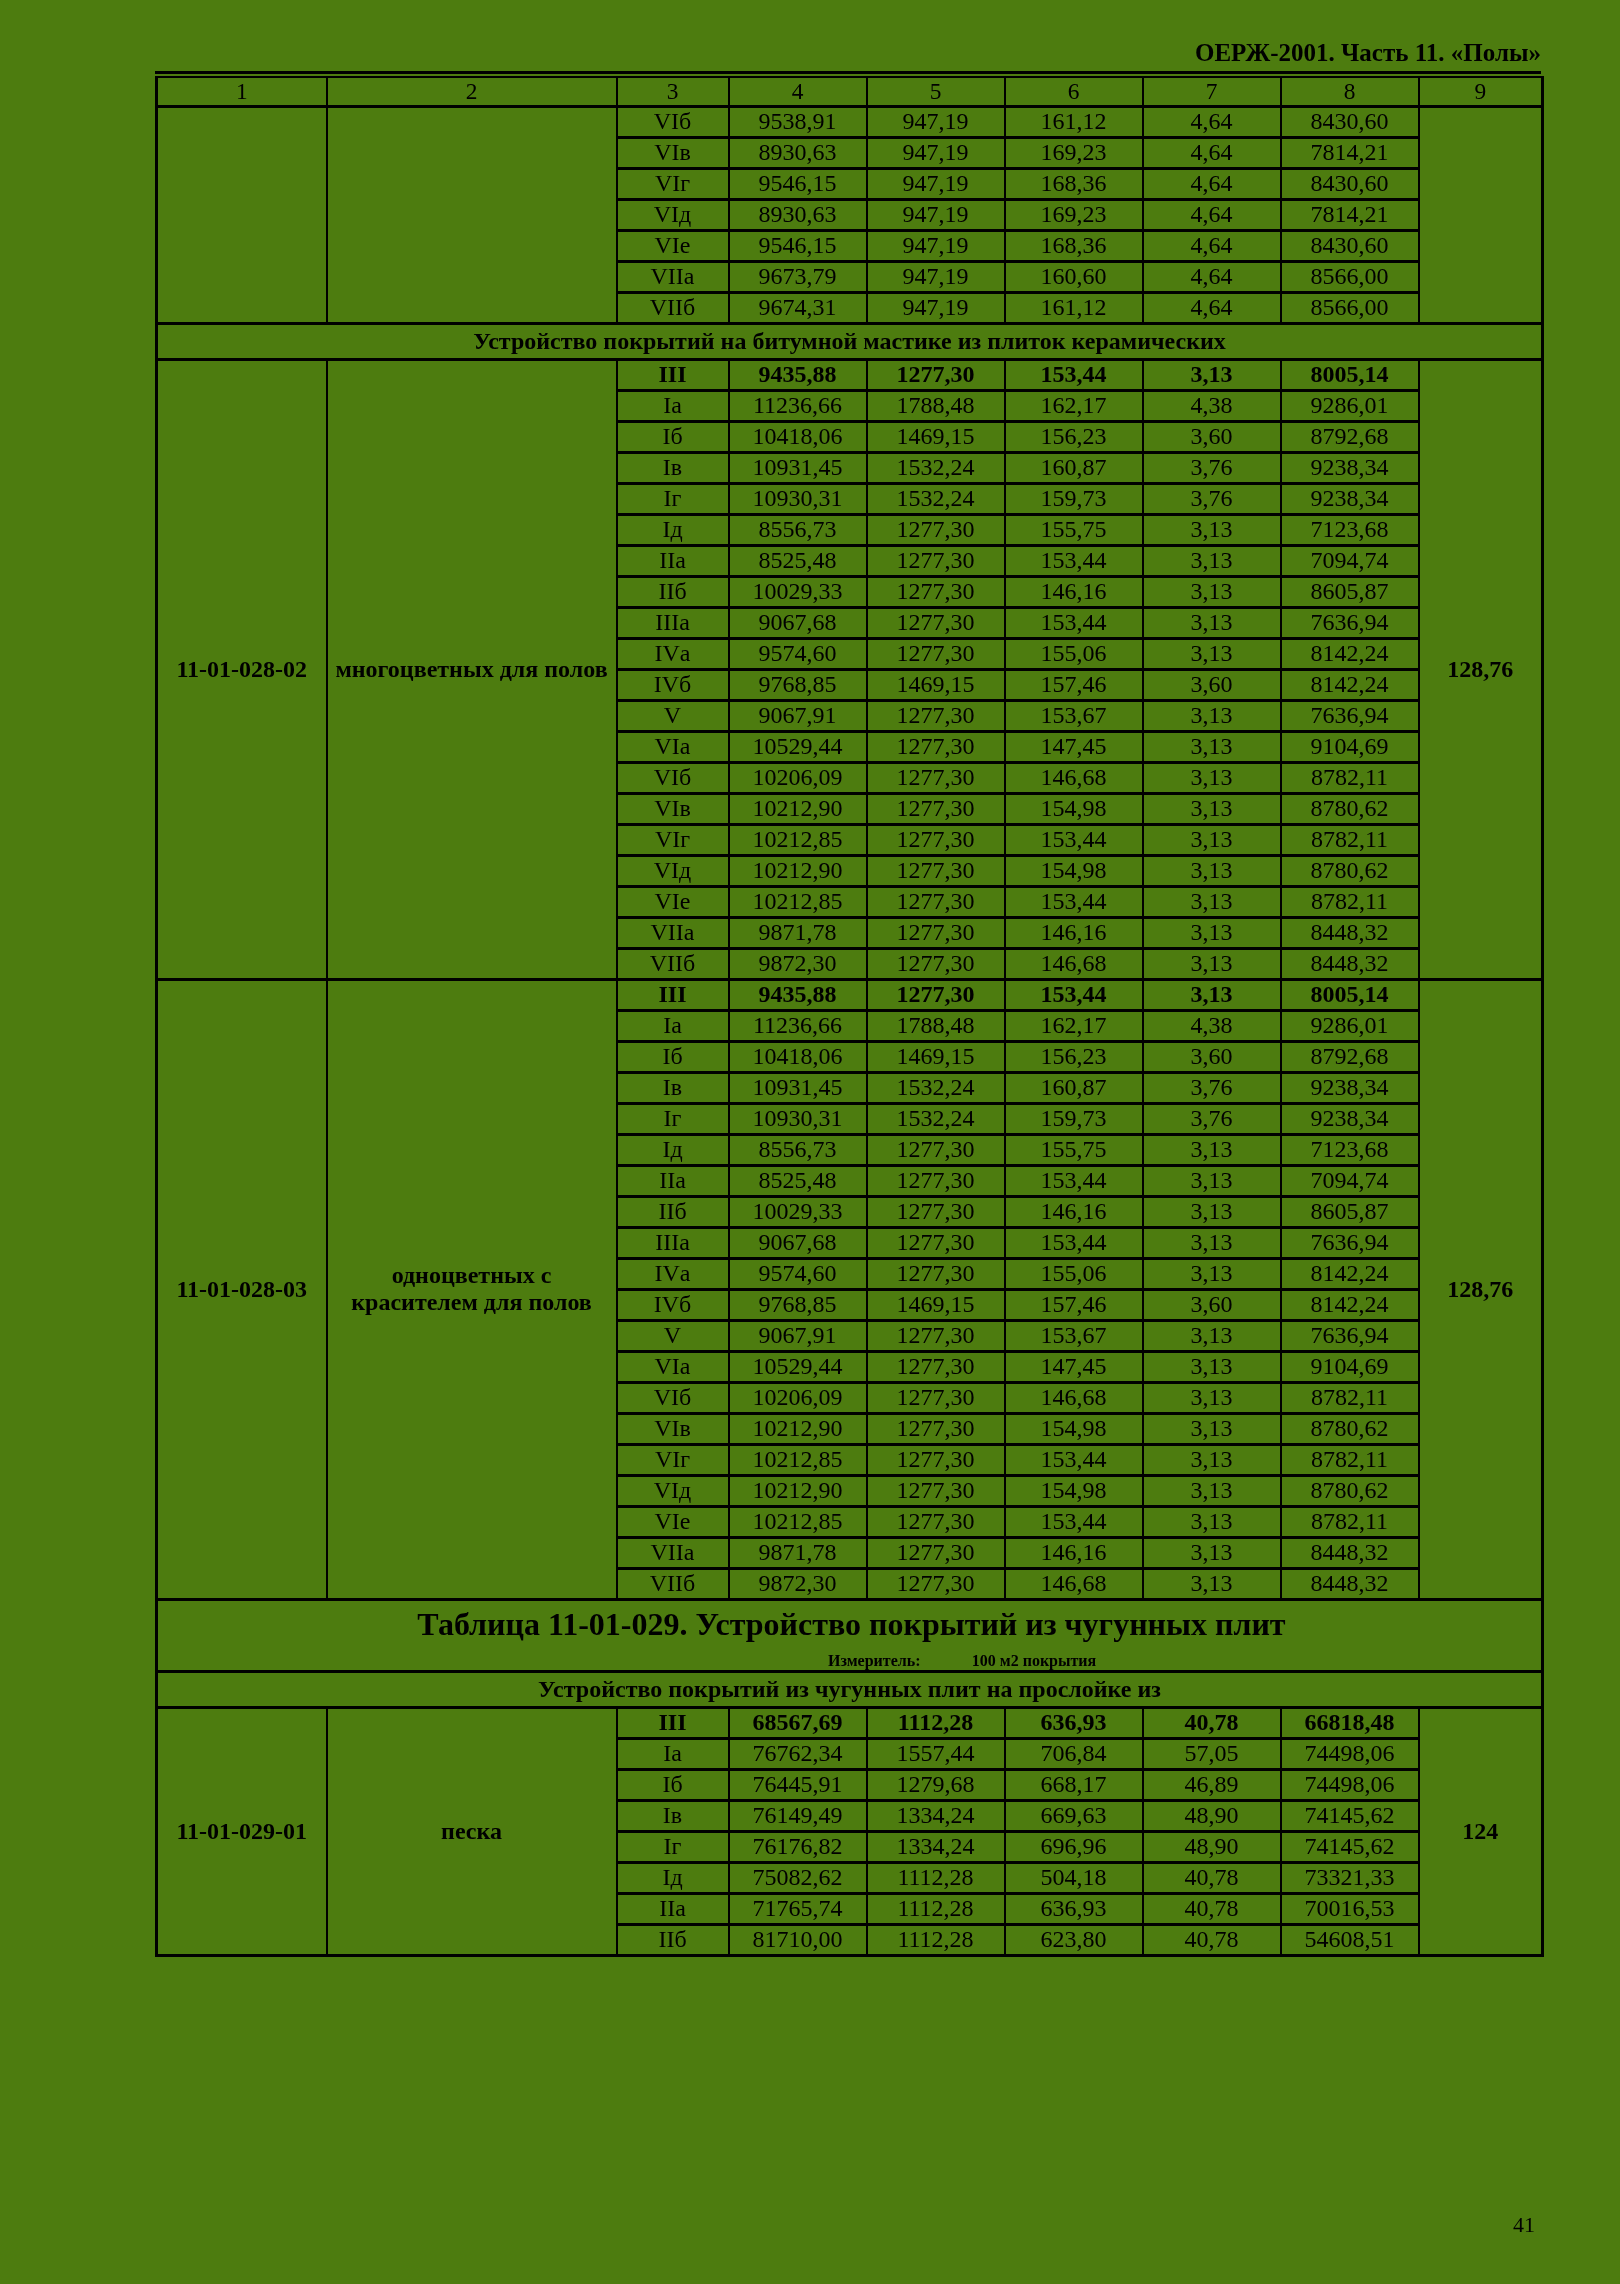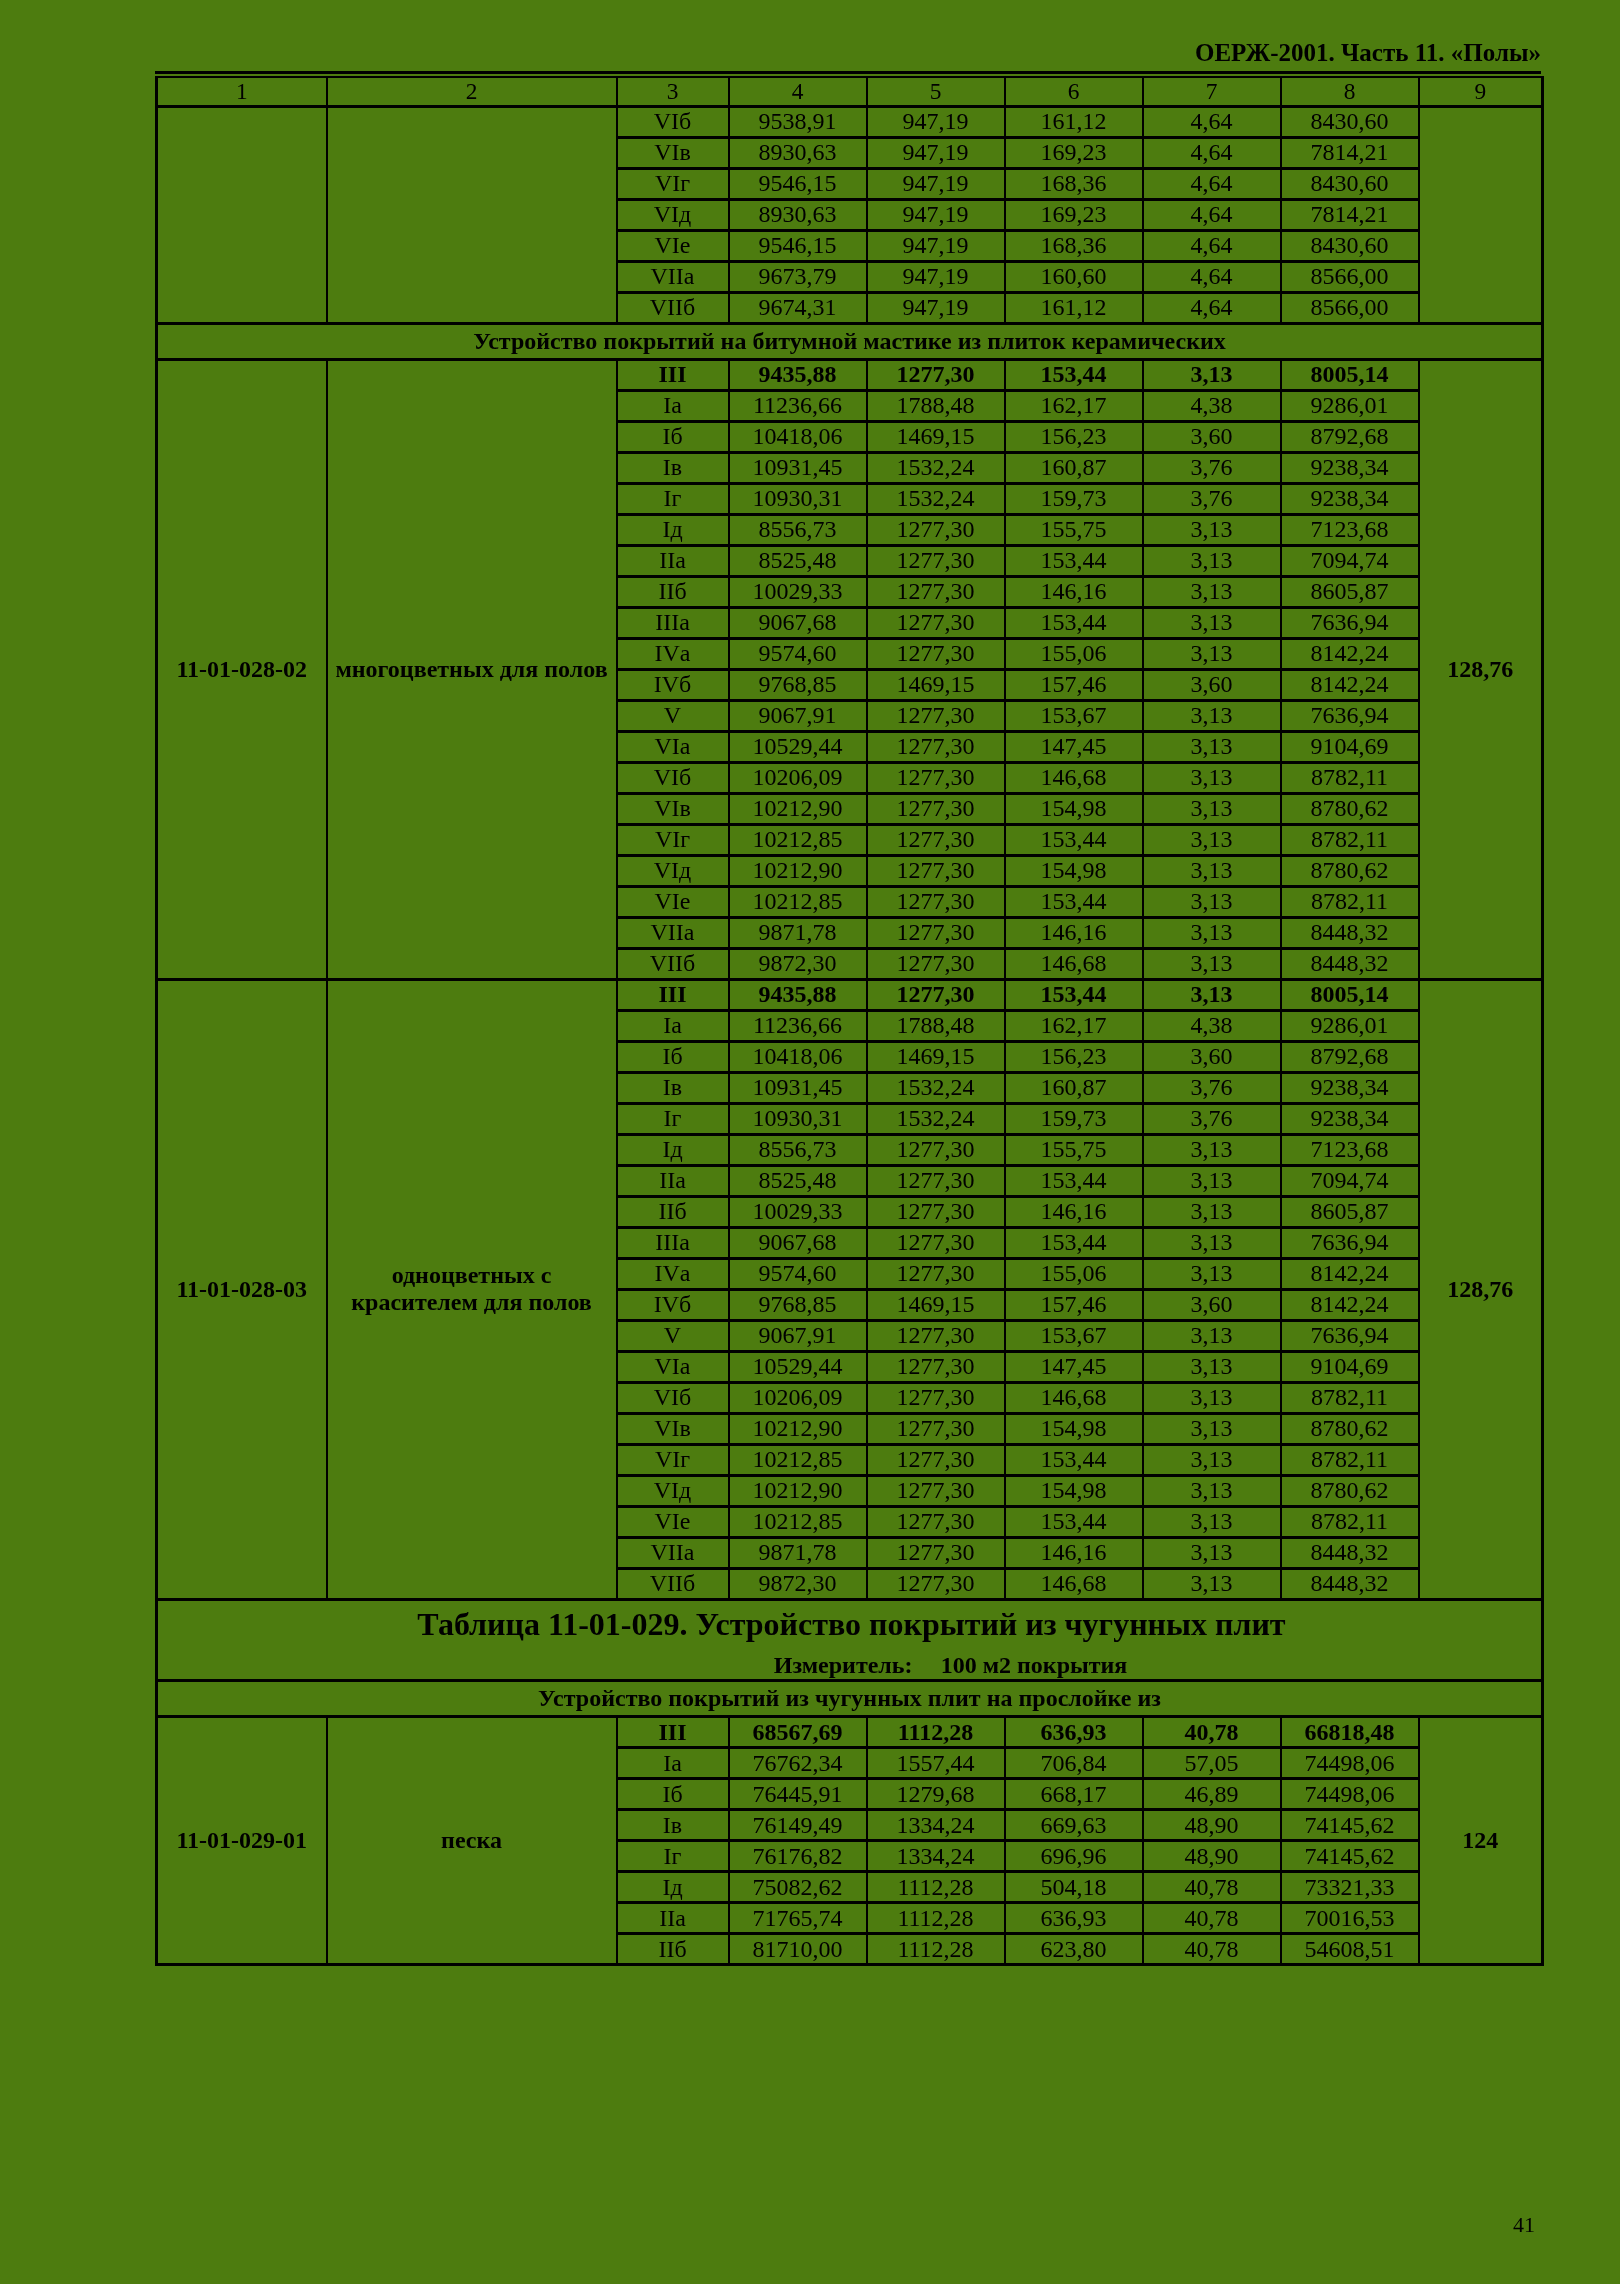--- a/index.html
+++ b/index.html
@@ -67,21 +67,21 @@
     vertical-align:top;
   }
   .t1{
     font-weight:bold;
     font-size:32px;
     padding:5.2px 0 0 3.9px;
     white-space:nowrap;
   }
   .t2{
     font-weight:bold;
-    font-size:24px;
+    font-size:16px;
     padding-left:174px;
     margin-top:9px;
     white-space:nowrap;
   }
   .t2 .lbl{display:inline-block;min-width:195px;}
   td.b{font-weight:bold;margin-top:20px;}
   .page-number{
     position:absolute;
     top:2212px;right:85px;
     font-size:22px;

